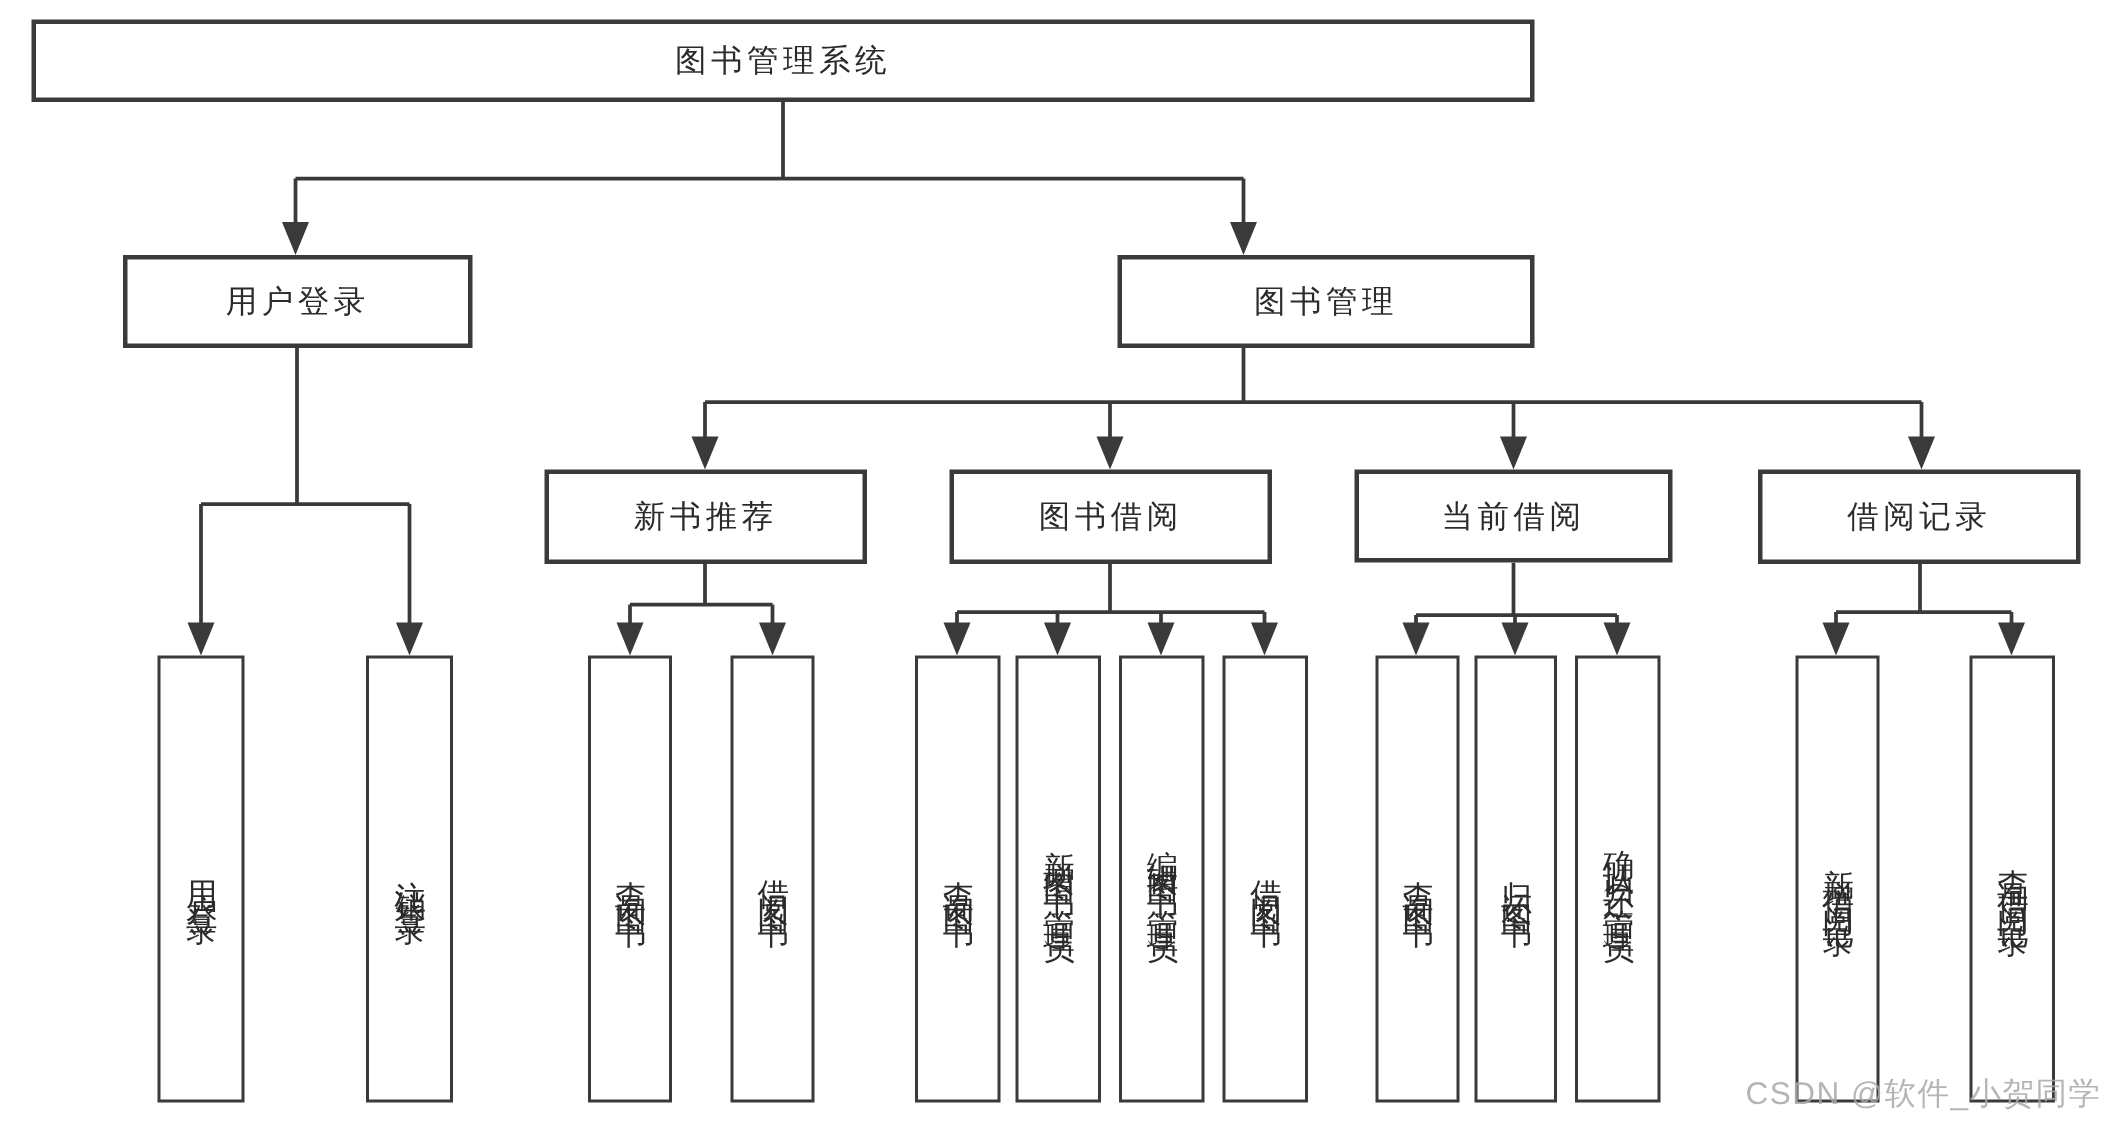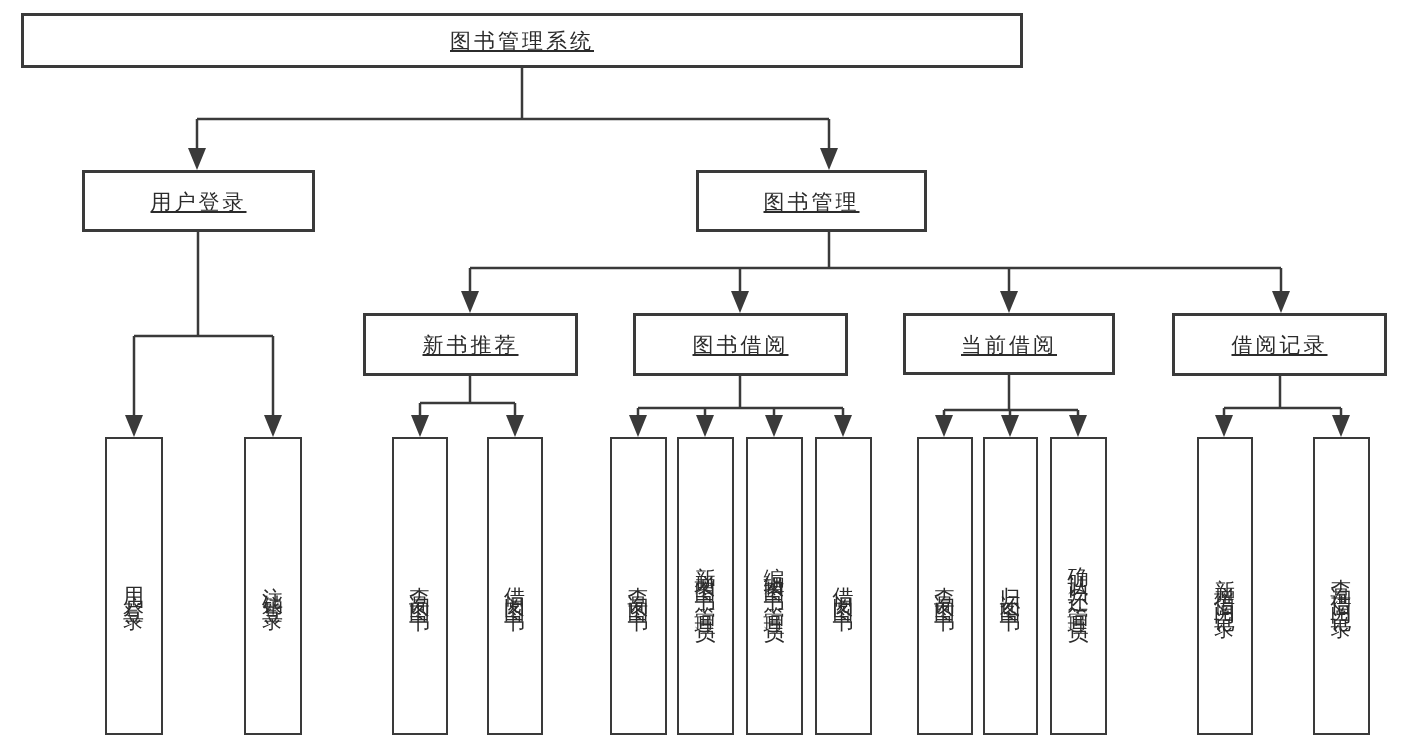--- a/index.html
+++ b/index.html
@@ -40,21 +40,20 @@
     justify-content: center;
     z-index: 1;
     color: var(--text, #2b2b2b);
   }
   .vbox { border-width: 2.5px; }
   .hbox span {
     font-size: 21px;
     letter-spacing: 3px;
     line-height: 1;
     white-space: nowrap;
-    text-decoration: underline;
   }
   .vtext {
     writing-mode: vertical-rl;
     text-orientation: mixed;
     font-size: 21px;
     letter-spacing: 8px;
     line-height: 1;
     white-space: nowrap;
   }
   #watermark {
@@ -136,21 +135,21 @@
     <polygon class="chead" points="1341,437 1332,415 1350,415"></polygon>
   </svg>
 
   <div class="hbox" style="left:21px;top:13px;width:1002px;height:55px">
     <span>图书管理系统</span>
   </div>
 
   <div class="hbox" style="left:82px;top:170px;width:233px;height:62px">
     <span>用户登录</span>
   </div>
-  <div class="hbox" style="left:696px;top:170px;width:231px;height:62px">
+  <div class="hbox" style="left:745px;top:170px;width:278px;height:62px">
     <span>图书管理</span>
   </div>
 
   <div class="hbox" style="left:363px;top:313px;width:215px;height:63px">
     <span>新书推荐</span>
   </div>
   <div class="hbox" style="left:633px;top:313px;width:215px;height:63px">
     <span>图书借阅</span>
   </div>
   <div class="hbox" style="left:903px;top:313px;width:212px;height:62px">
@@ -197,14 +196,15 @@
     <span class="vtext">确认归还（管理员）</span>
   </div>
 
   <div class="vbox" style="left:1197px;top:437px;width:56px;height:298px">
     <span class="vtext">新增借阅记录</span>
   </div>
   <div class="vbox" style="left:1313px;top:437px;width:57px;height:298px">
     <span class="vtext">查询借阅记录</span>
   </div>
 
+  <div id="watermark">CSDN @软件_小贺同学</div>
 
 </div>
 
 </body></html>

